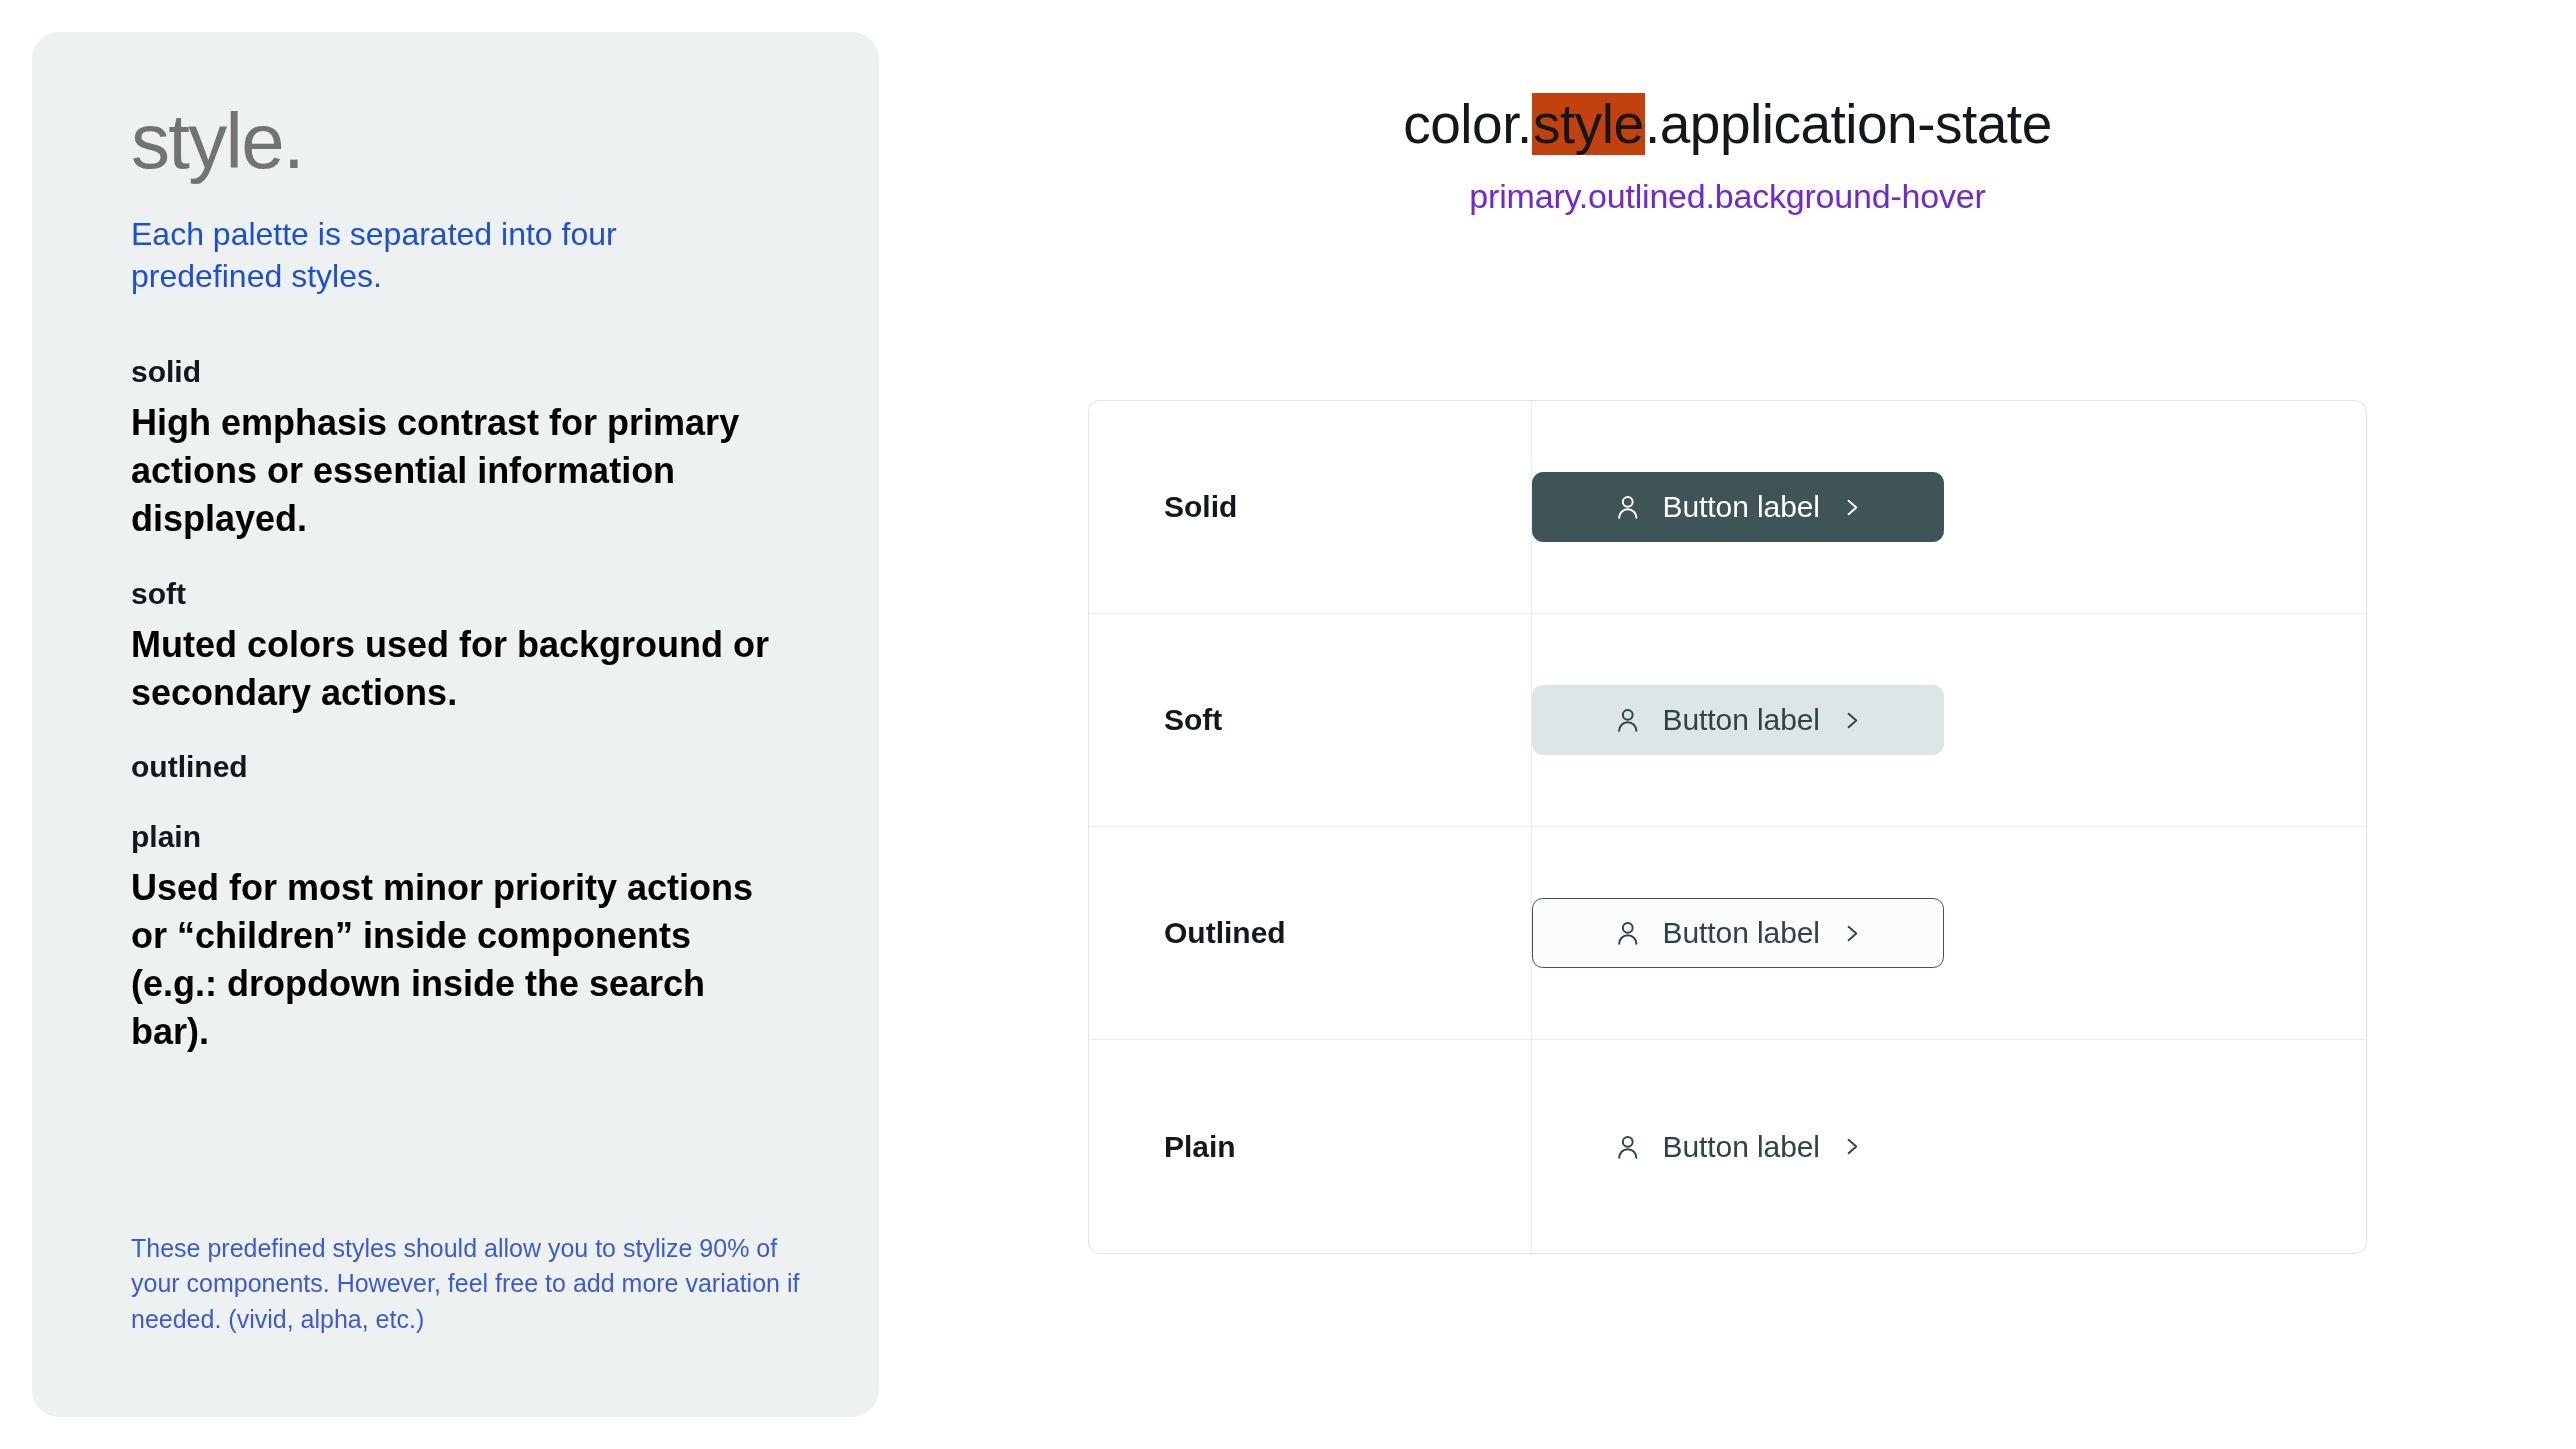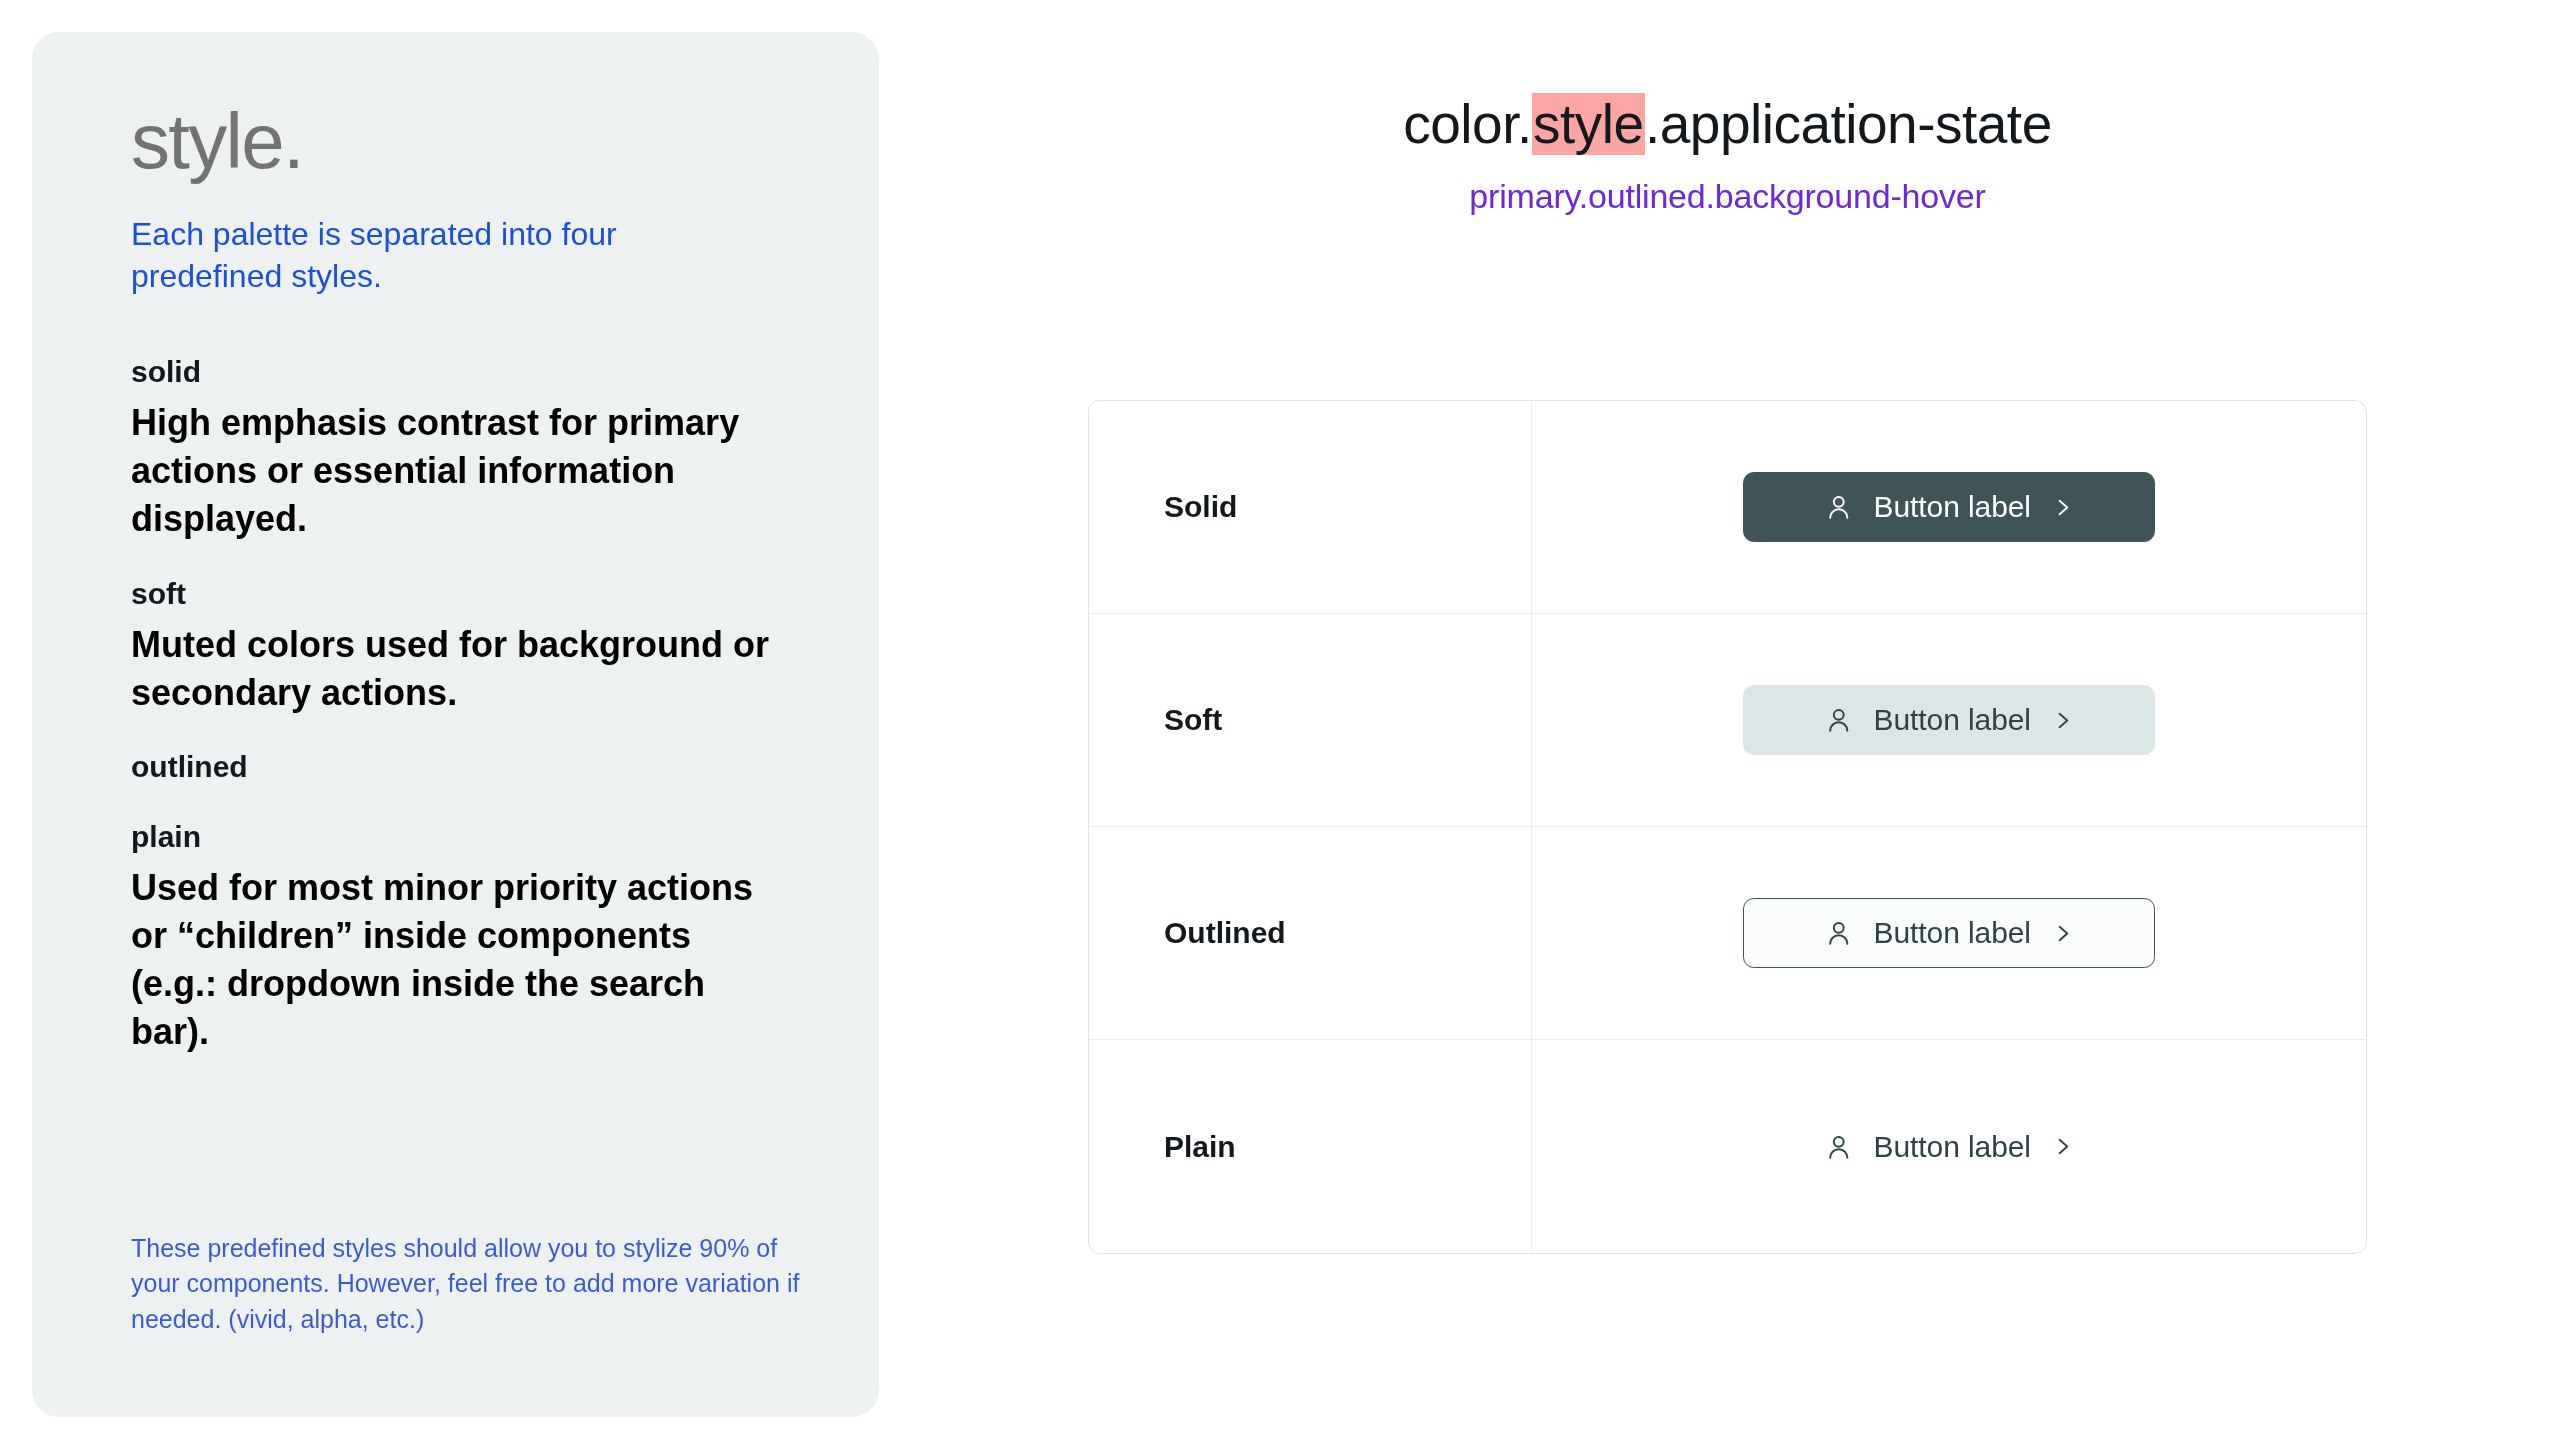--- a/index.html
+++ b/index.html
@@ -99,21 +99,21 @@
   .header-title {
     font-size: 55px;
     line-height: 1.1;
     font-weight: 400;
     color: #13181c;
     letter-spacing: -0.5px;
     white-space: nowrap;
   }
 
   .hl {
-    background: #fca5a5;
+    background: #c2410c;
     padding: 0 1.3px;
   }
 
   .header-subtitle {
     margin-top: 21px;
     font-size: 34px;
     line-height: 1.2;
     font-weight: 400;
     color: #6d28d9;
     letter-spacing: -0.2px;
@@ -147,21 +147,21 @@
     border-right: 1.3px solid #ececef;
     font-size: 30px;
     font-weight: 700;
     color: #13181c;
   }
 
   .cell-demo {
     flex: 1;
     display: flex;
     align-items: center;
-    justify-content: center;
+    justify-content: flex-start;
   }
 
   
   .btn {
     display: inline-flex;
     align-items: center;
     justify-content: center;
     gap: 20px;
     width: 412px;
     height: 70px;

